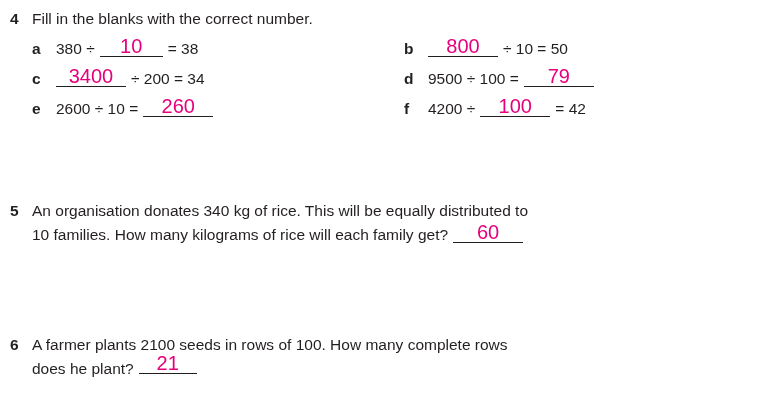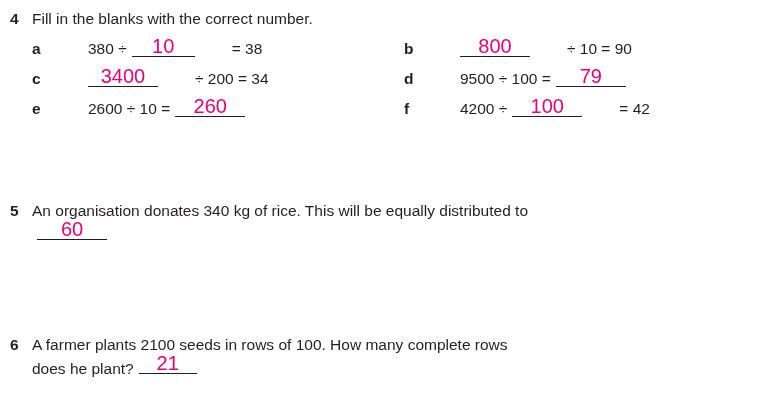--- a/index.html
+++ b/index.html
@@ -53,21 +53,20 @@
     font-size: 15.5px;
     line-height: 22px;
   }
   .sublabel {
     font-weight: bold;
     width: 24px;
     flex: 0 0 24px;
   }
   .expr {
     white-space: nowrap;
-    margin-left: 32px;
   }
   .ans {
     color: #e6007e;
     font-size: 20px;
     display: inline-block;
     text-align: center;
     border-bottom: 1.3px solid #231f20;
     padding: 0 4px 1px 4px;
     line-height: 17px;
     position: relative;
@@ -114,21 +113,21 @@
           <span class="ans w55">10</span>
           <span class="sp"></span>
           <span class="expr">= 38</span>
         </div>
 
         <div class="subitem">
           <span class="sublabel">b</span>
           <span class="expr"></span>
           <span class="ans w62">800</span>
           <span class="sp"></span>
-          <span class="expr">÷ 10 = 90</span>
+          <span class="expr">÷ 10 = 50</span>
         </div>
 
         <div class="subitem">
           <span class="sublabel">c</span>
           <span class="expr"></span>
           <span class="ans w62">3400</span>
           <span class="sp"></span>
           <span class="expr">÷ 200 = 34</span>
         </div>
 
@@ -157,20 +156,21 @@
 
       </div>
     </div>
   </div>
 
   <div class="qblock" id="q5">
     <div class="qnum">5</div>
     <div class="qbody">
       <div class="prompt">An organisation donates 340 kg of rice. This will be equally distributed to</div>
       <div class="q5line2">
+        <span>10 families. How many kilograms of rice will each family get?</span>
         <span class="sp"></span>
         <span class="ans w62">60</span>
       </div>
     </div>
   </div>
 
   <div class="qblock" id="q6">
     <div class="qnum">6</div>
     <div class="qbody">
       <div class="prompt">A farmer plants 2100 seeds in rows of 100. How many complete rows</div>

